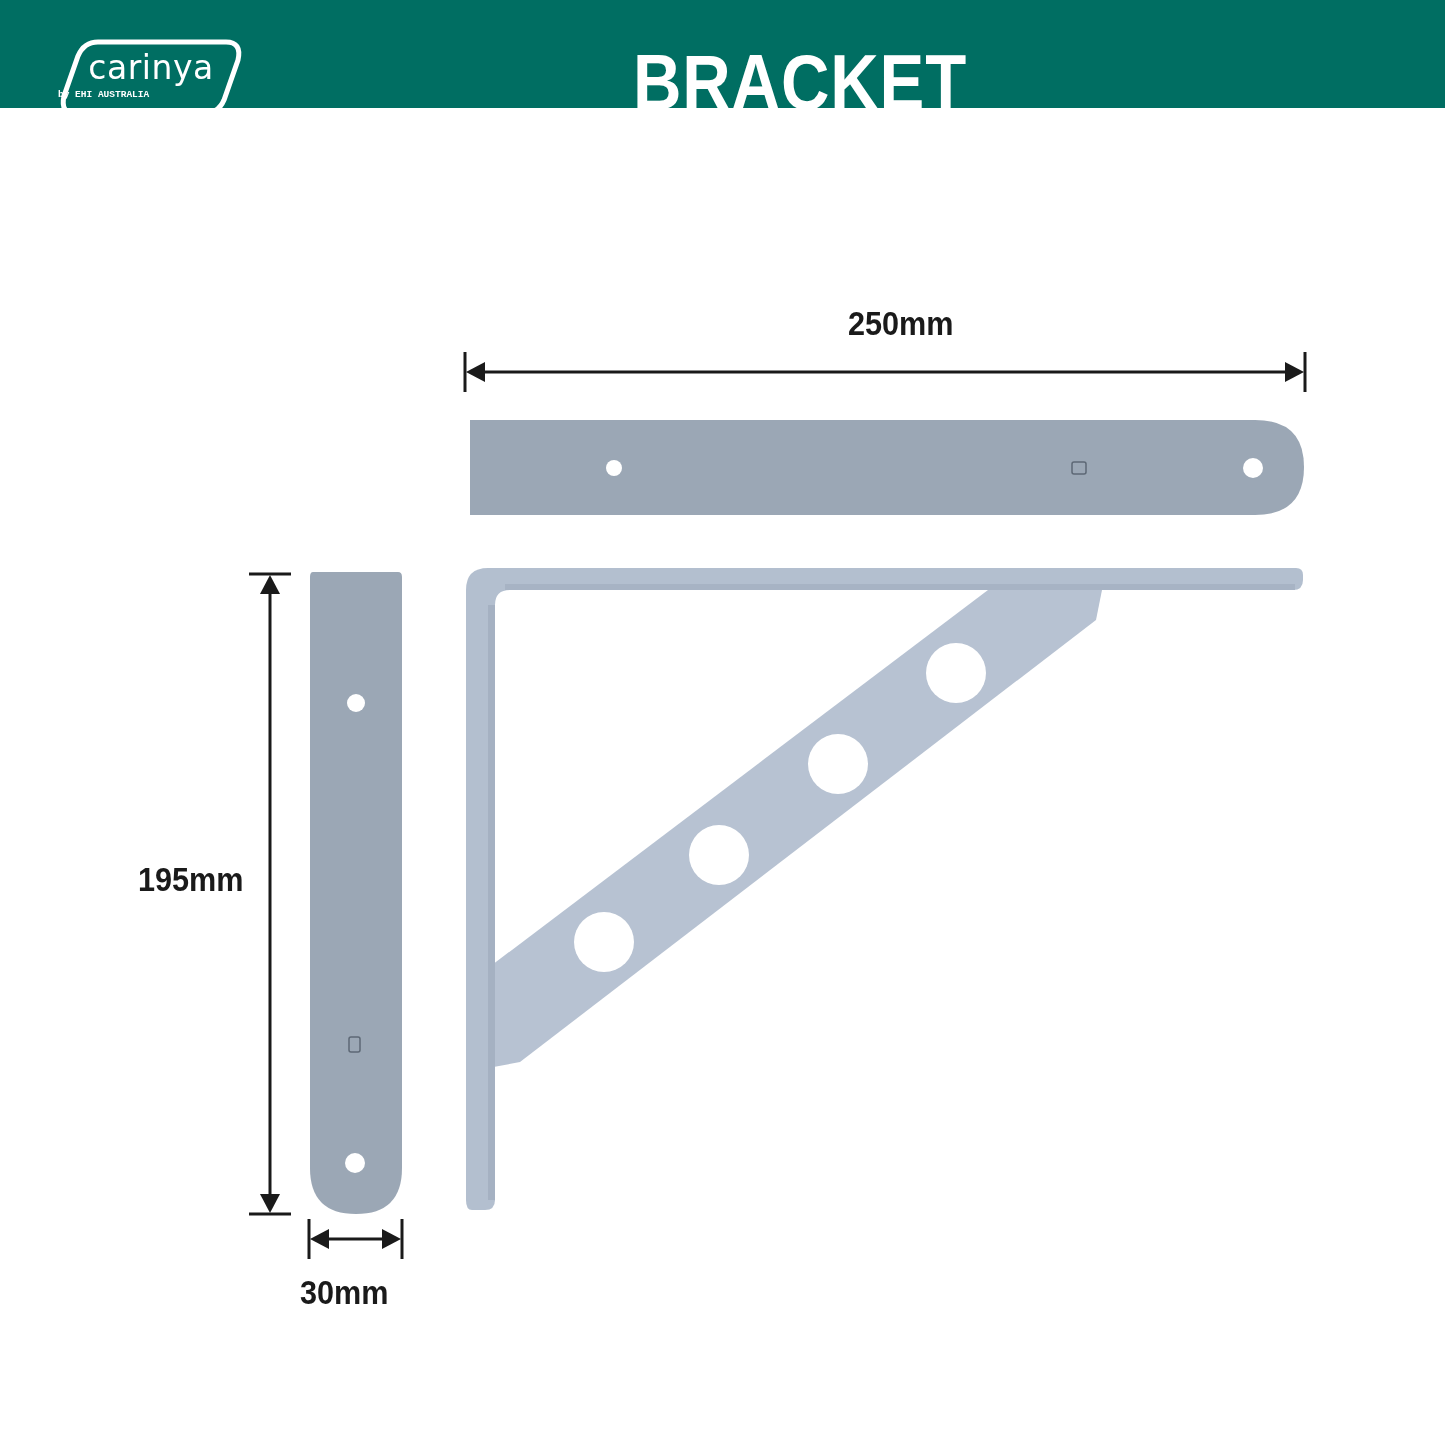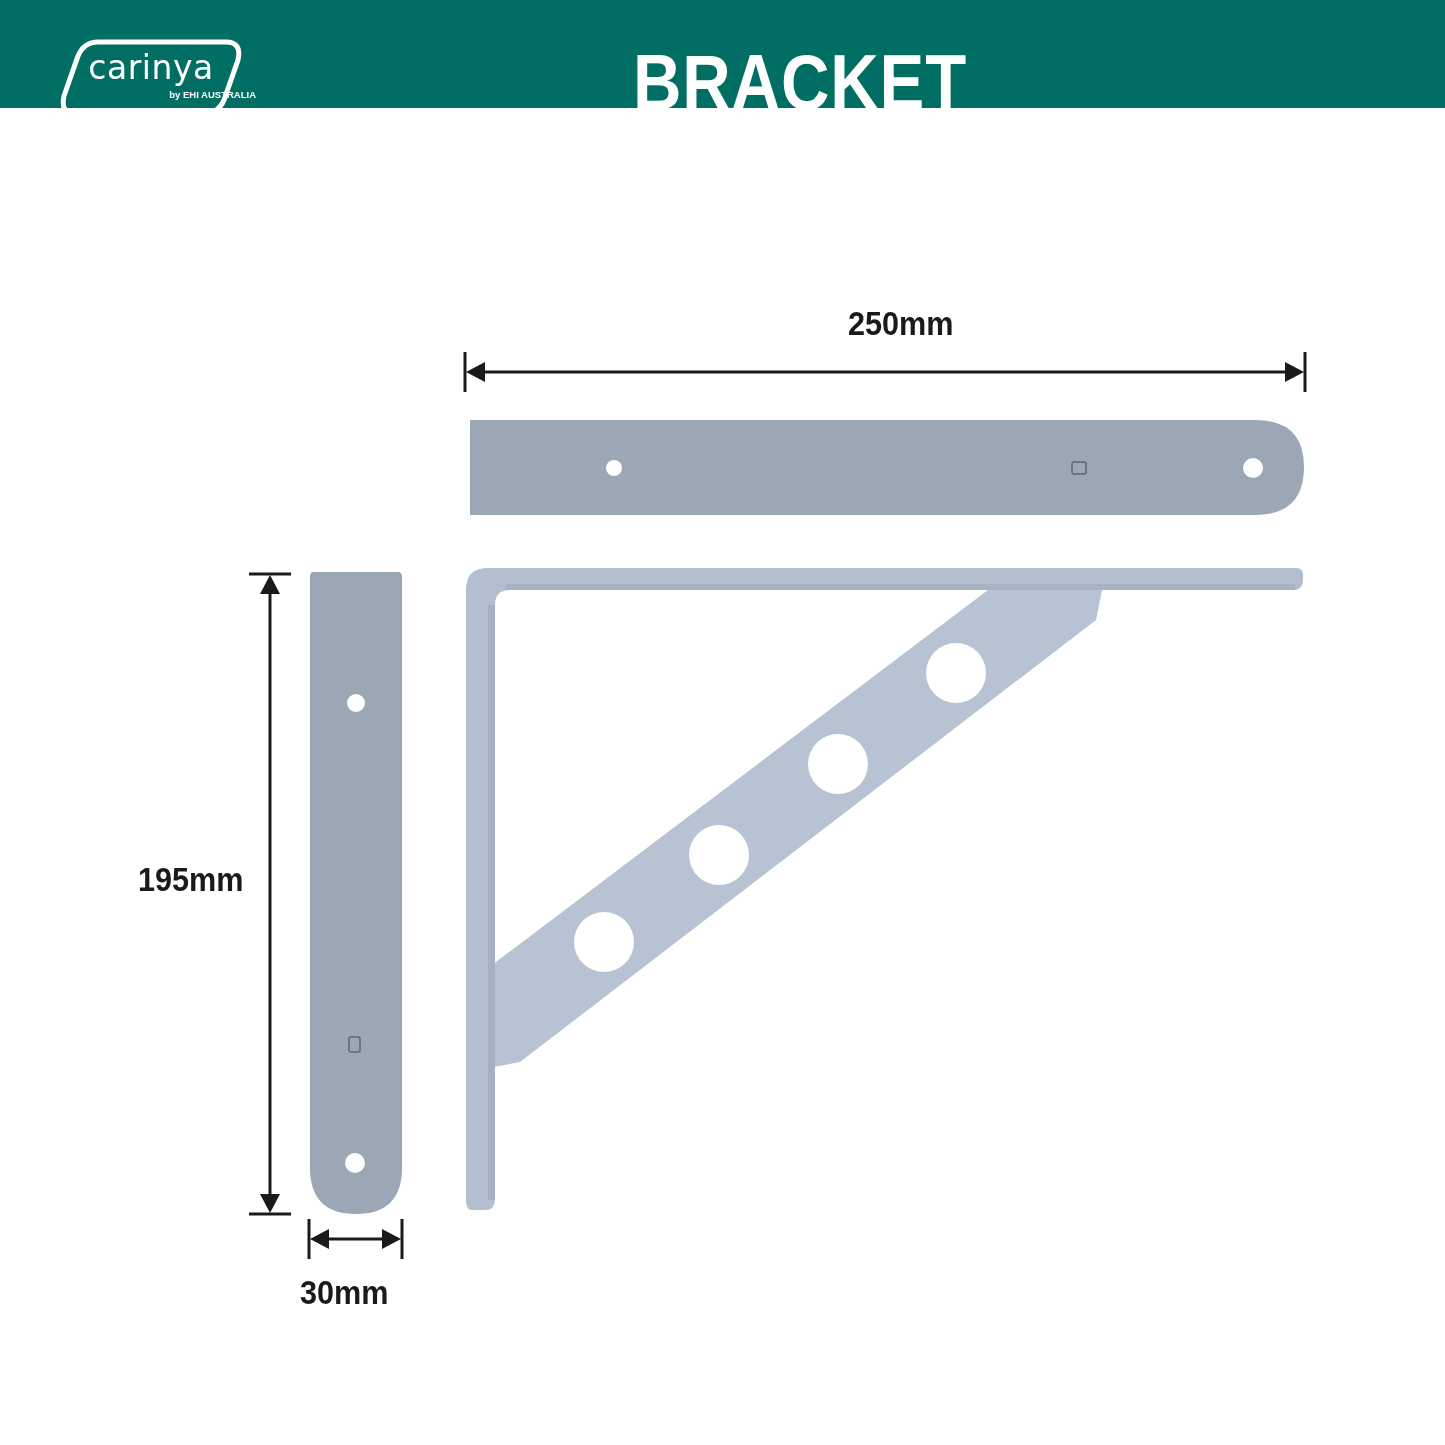--- a/index.html
+++ b/index.html
@@ -36,25 +36,25 @@
       text-align: center;
       color: #ffffff;
       font-family: "DejaVu Sans", sans-serif;
       font-size: 33px;
       font-weight: normal;
       letter-spacing: 0.5px;
       line-height: 40px;
     }
     .logo-sub {
       position: absolute;
-      left: 12px; top: 51px;
+      left: 0; top: 51px;
       width: 186px;
-      text-align: right;
+      text-align: left;
       color: #ffffff;
-      font-family: Liberation Sans, sans-serif;
+      font-family: Liberation Mono, monospace;
       font-size: 9.5px;
       font-weight: bold;
       line-height: 12px;
     }
     .title {
       position: absolute;
       left: 360px;
       top: 34px;
       width: 880px;
       text-align: center;

